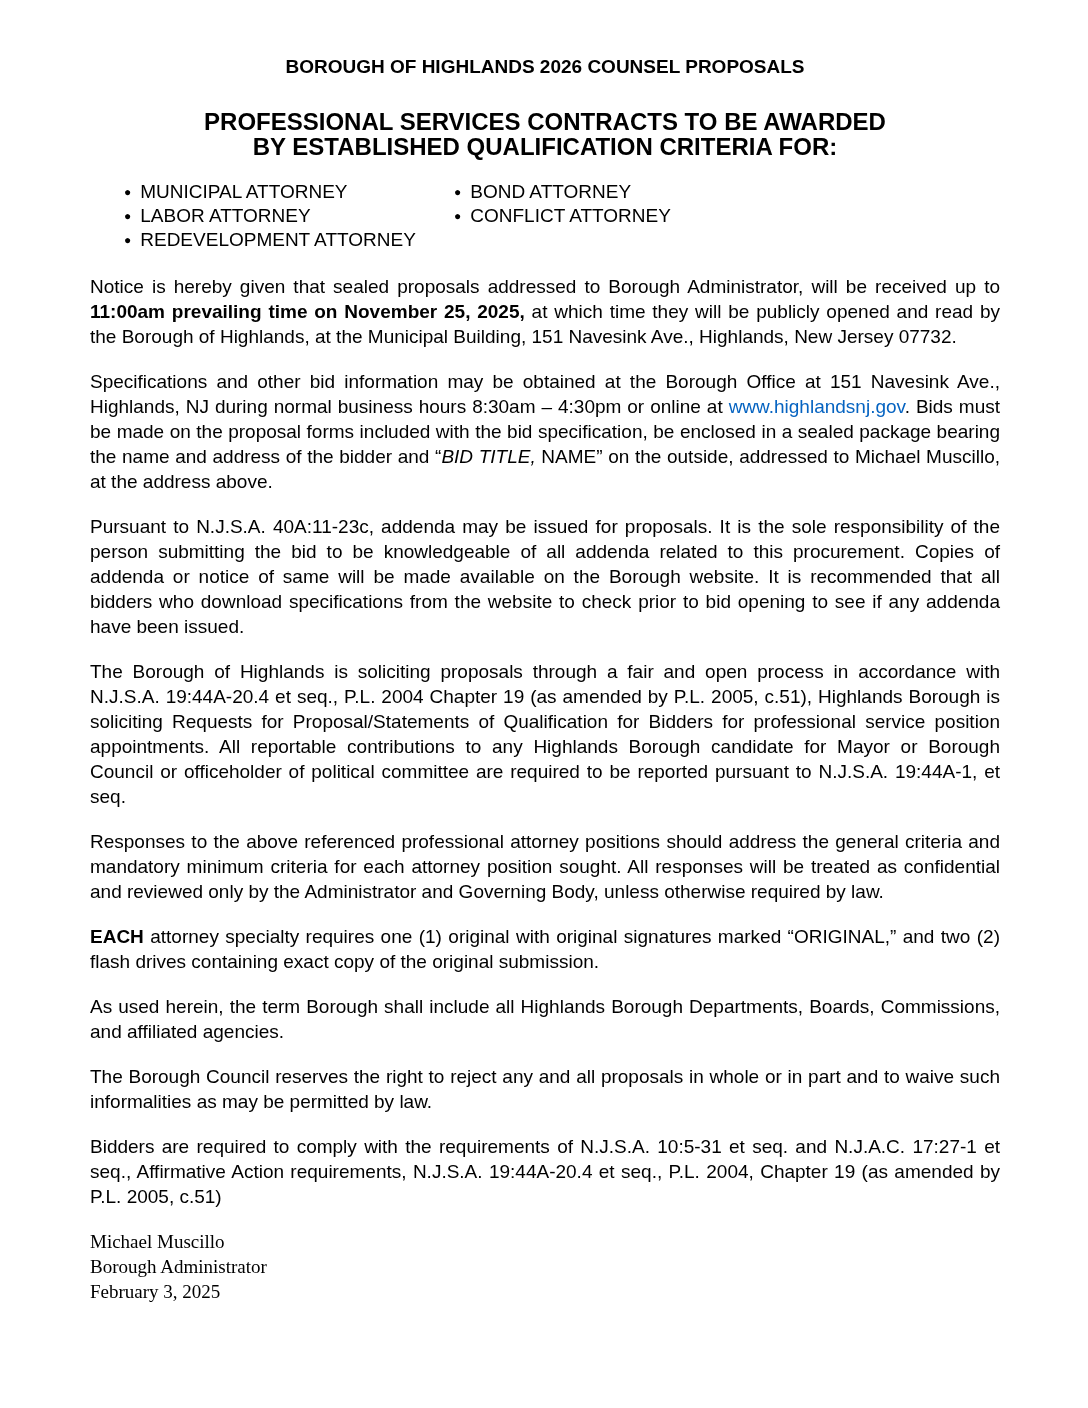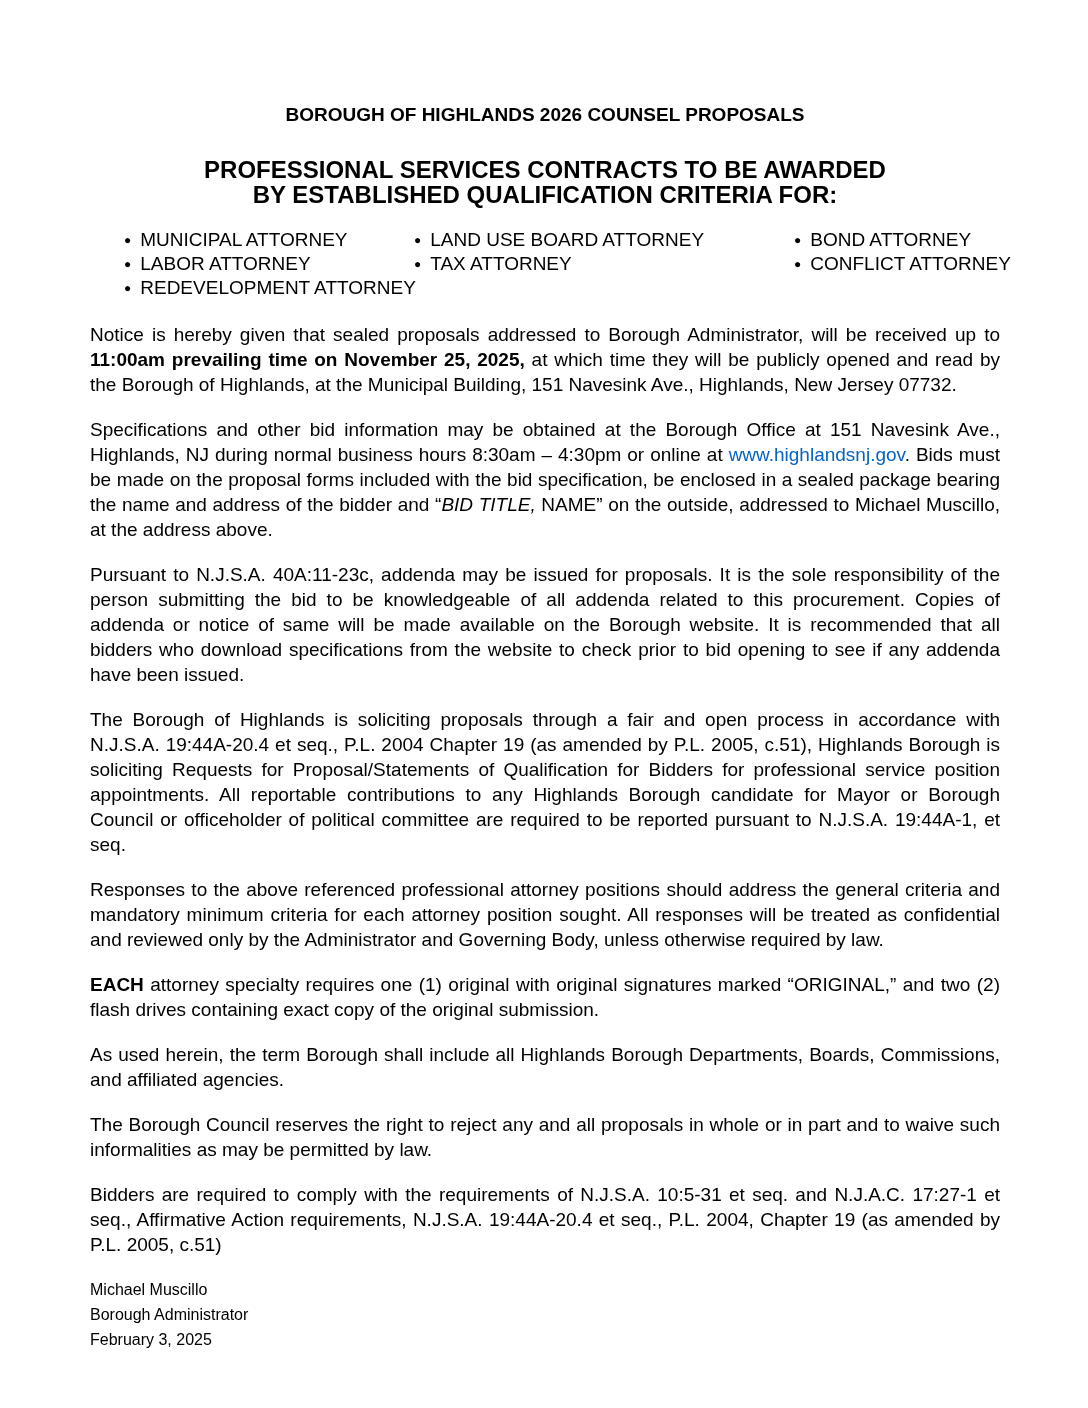--- a/index.html
+++ b/index.html
@@ -5,80 +5,77 @@
   * { box-sizing: border-box; }
   html, body { margin: 0; padding: 0; background: #ffffff; }
   body {
     width: 1088px; height: 1408px;
     font-family: "Liberation Sans", sans-serif;
     color: #000000;
     -webkit-font-smoothing: antialiased;
   }
   .page {
     width: 1088px; height: 1408px;
-    padding: 102px 88px 40px 90px;
+    padding: 54px 88px 40px 90px;
     background: #ffffff;
     overflow: hidden;
   }
   .doc-title {
     font-size: 19px; font-weight: bold; text-align: center;
     line-height: 25px; margin: 0 0 30px 0;
   }
   .doc-subtitle {
     font-size: 24px; font-weight: bold; text-align: center;
     line-height: 25px; margin: 0 0 21px 0;
   }
   .attorney-grid {
     display: grid;
     grid-template-columns: 290px 380px auto;
     padding-left: 34px;
     margin: 0 0 22px 0;
+    gap: 40px;
   }
   .attorney-col { list-style: none; margin: 0; padding: 0; }
   .attorney-col li {
     font-size: 19px; line-height: 24px; white-space: nowrap;
   }
   .bullet {
     display: inline-block;
     font-size: 12px;
     margin-right: 9px;
     vertical-align: 2px;
   }
   p.body {
     font-size: 19px; line-height: 25px;
     text-align: justify;
     margin: 0 0 20px 0;
   }
   a.doc-link { color: #0563C1; cursor: pointer; }
   .bold { font-weight: bold; }
   .bold-underline { font-weight: bold; }
   .italic { font-style: italic; }
-  .signature { font-size: 16px; line-height: 25px; margin-top: 0; }
+  .signature { font-size: 19px; line-height: 25px; margin-top: 0; font-family: Liberation Serif, serif; }
 </style>
 </head>
 <body>
 
 <div class="page">
 
   <h1 class="doc-title">BOROUGH OF HIGHLANDS 2026 COUNSEL PROPOSALS</h1>
 
   <div class="doc-subtitle">
     <div>PROFESSIONAL SERVICES CONTRACTS TO BE AWARDED</div>
     <div>BY ESTABLISHED QUALIFICATION CRITERIA FOR:</div>
   </div>
 
   <div class="attorney-grid">
     <ul class="attorney-col">
       <li><span class="bullet">●</span><span>MUNICIPAL ATTORNEY</span></li>
       <li><span class="bullet">●</span><span>LABOR ATTORNEY</span></li>
       <li><span class="bullet">●</span><span>REDEVELOPMENT ATTORNEY</span></li>
-    </ul>
-    <ul class="attorney-col">
-      <li><span class="bullet">●</span><span>LAND USE BOARD ATTORNEY</span></li>
-      <li><span class="bullet">●</span><span>TAX ATTORNEY</span></li>
     </ul>
     <ul class="attorney-col">
       <li><span class="bullet">●</span><span>BOND ATTORNEY</span></li>
       <li><span class="bullet">●</span><span>CONFLICT ATTORNEY</span></li>
     </ul>
   </div>
 
   <p class="body"><span>Notice is hereby given that sealed proposals addressed to Borough Administrator, will be received up to </span><span class="bold">11:00am prevailing time on November 25, 2025,</span><span> at which time they will be publicly opened and read by the Borough of Highlands, at the Municipal Building, 151 Navesink Ave., Highlands, New Jersey 07732.</span></p>
 
   <p class="body"><span>Specifications and other bid information may be obtained at the Borough Office at 151 Navesink Ave., Highlands, NJ during normal business hours 8:30am – 4:30pm or online at </span><a class="doc-link">www.highlandsnj.gov</a><span>. Bids must be made on the proposal forms included with the bid specification, be enclosed in a sealed package bearing the name and address of the bidder and “</span><span class="italic">BID TITLE,</span><span> NAME” on the outside, addressed to Michael Muscillo, at the address above.</span></p>

